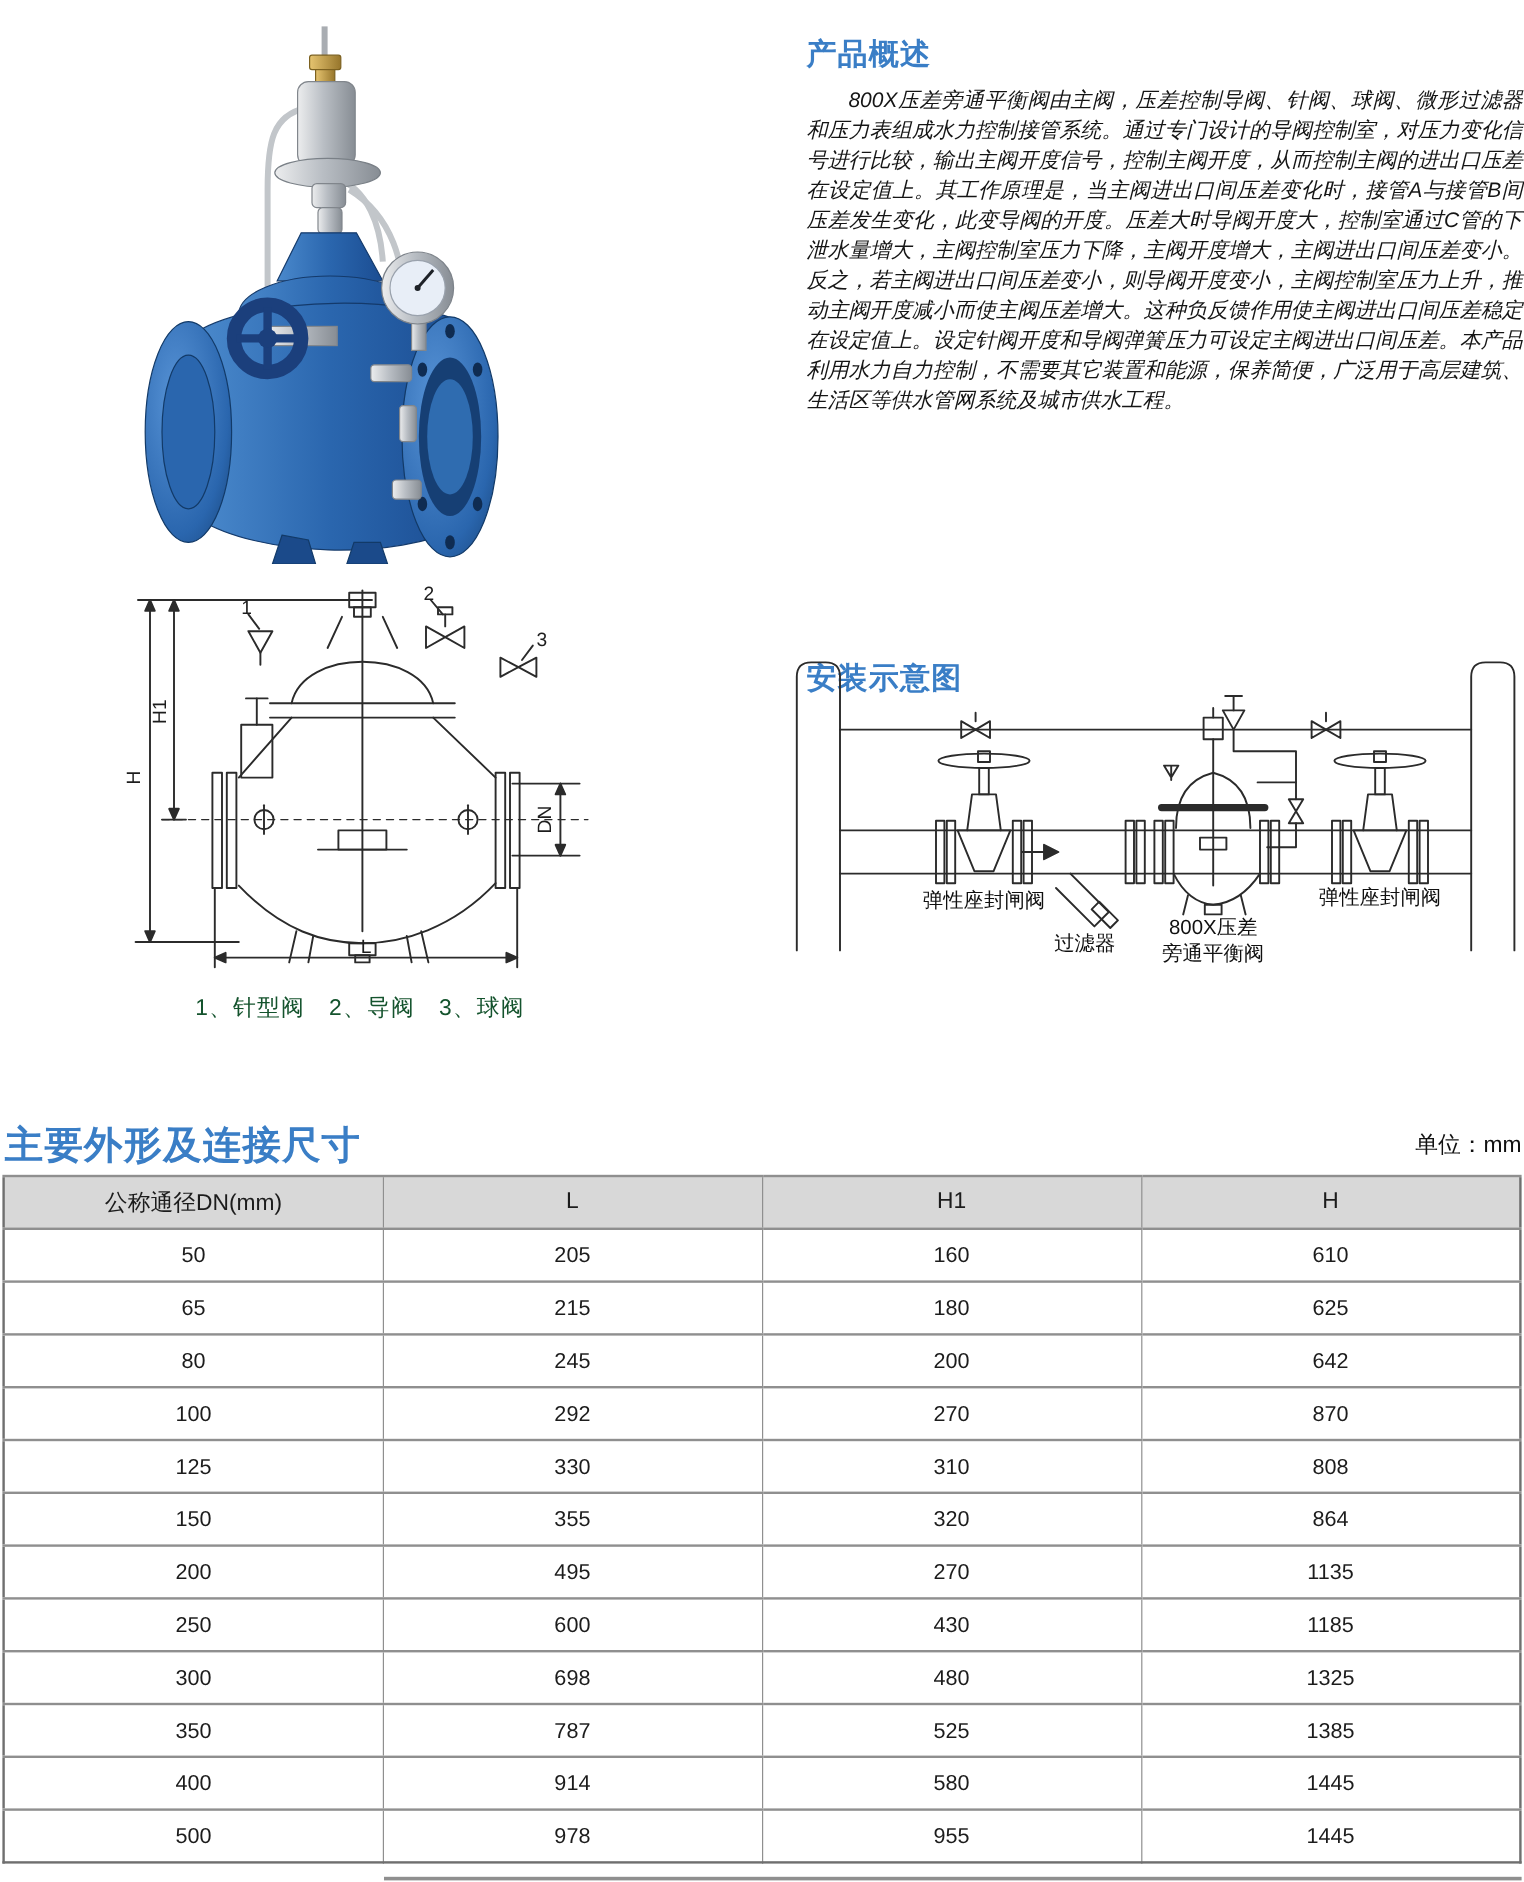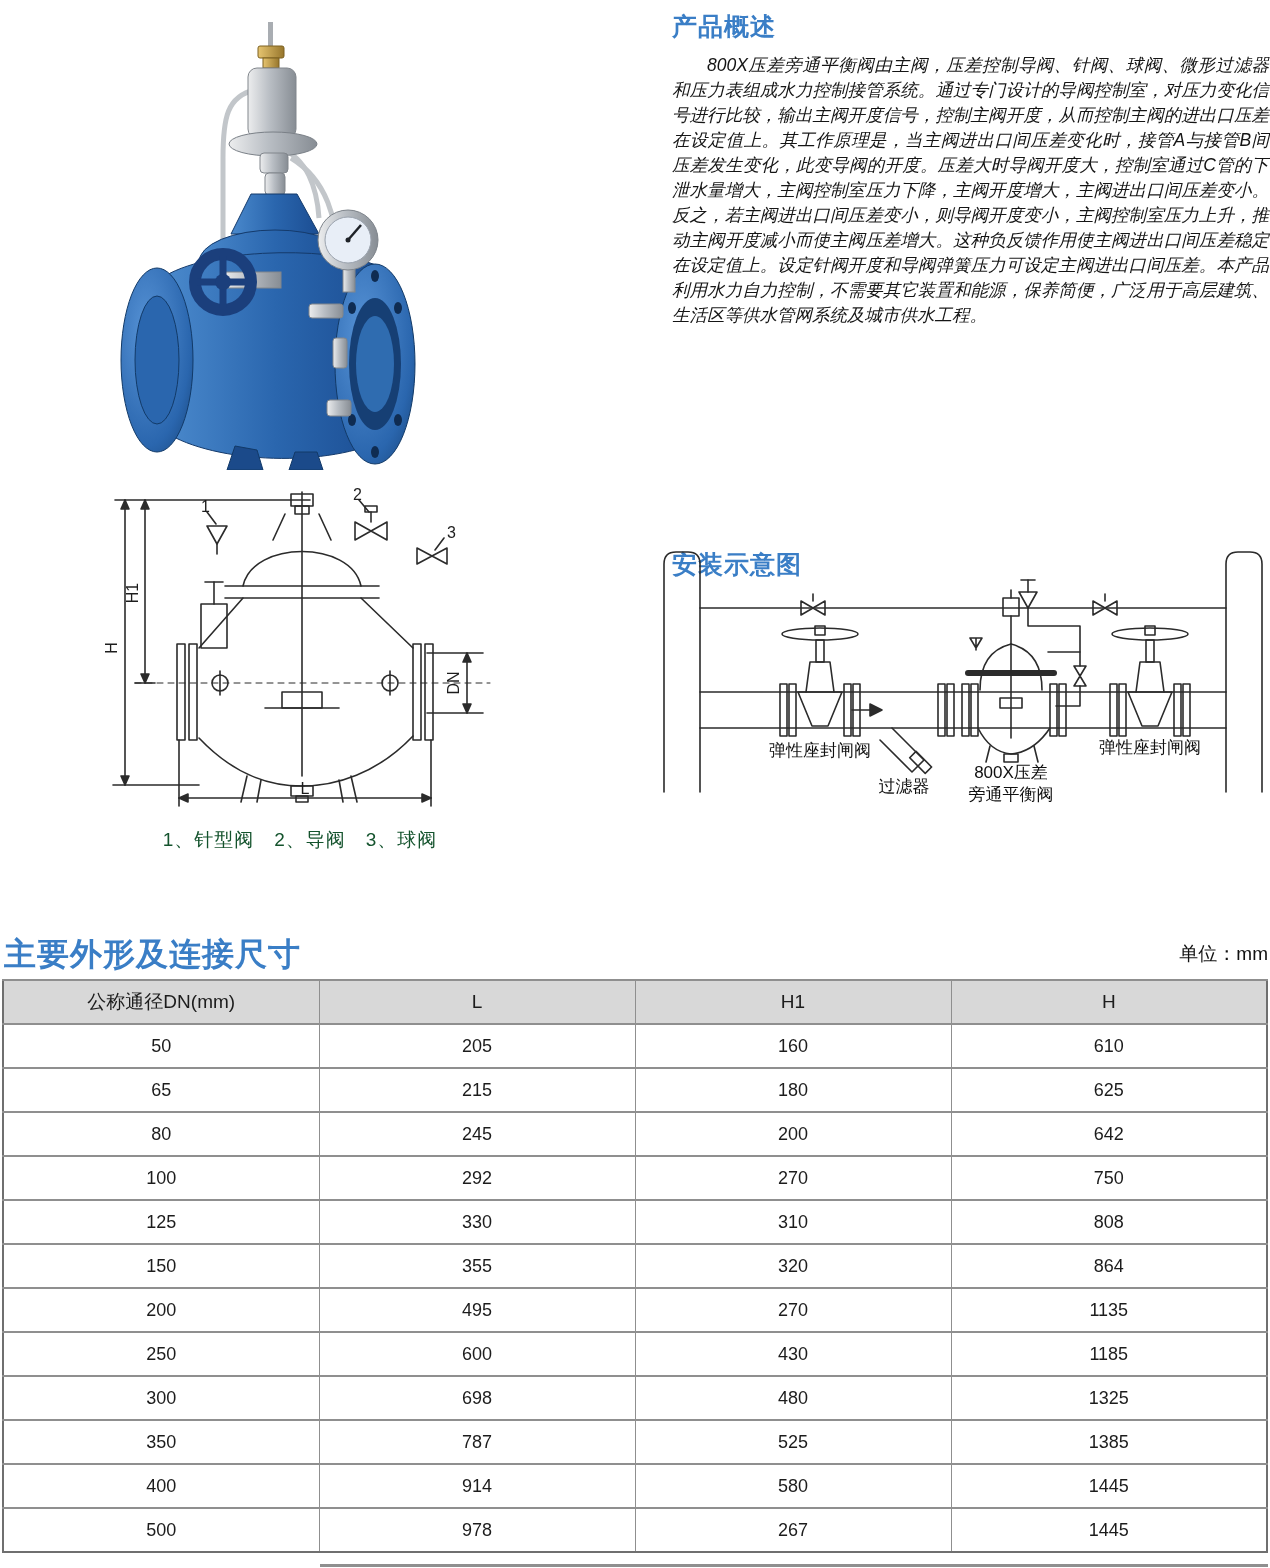--- a/index.html
+++ b/index.html
@@ -6,21 +6,21 @@
   body {
     width:1270px; height:1568px; background:#ffffff;
     font-family:"Liberation Sans","DejaVu Sans",sans-serif;
     position:relative; overflow:hidden; color:#1a1a1a;
   }
   .abs { position:absolute; }
   .blue-heading {
     color:#3a7ec6; font-weight:bold; font-size:25px; letter-spacing:1px; margin:0;
   }
   
-  #overview { left:672px; top:10px; width:597px; }
+  #overview { left:672px; top:28px; width:597px; }
   #overview p {
     margin:10px 0 0 0; font-size:17.5px; line-height:25px;
     text-align:justify; text-indent:2em; color:#151515;font-style:italic;
   }
   
   #install-title { left:672px; top:508px;margin-top:40px; }
   #install-svg { left:656px; top:540px; }
   
   #drawing-svg { left:95px; top:478px; }
   #drawing-caption {
@@ -357,21 +357,21 @@
         <tr>
           <td>80</td>
           <td>245</td>
           <td>200</td>
           <td>642</td>
         </tr>
         <tr>
           <td>100</td>
           <td>292</td>
           <td>270</td>
-          <td>750</td>
+          <td>870</td>
         </tr>
         <tr>
           <td>125</td>
           <td>330</td>
           <td>310</td>
           <td>808</td>
         </tr>
         <tr>
           <td>150</td>
           <td>355</td>
@@ -404,19 +404,19 @@
         </tr>
         <tr>
           <td>400</td>
           <td>914</td>
           <td>580</td>
           <td>1445</td>
         </tr>
         <tr>
           <td>500</td>
           <td>978</td>
-          <td>267</td>
+          <td>955</td>
           <td>1445</td>
         </tr>
       </tbody>
   </table>
 </div>
 <div id="table-continues" class="abs"></div>
 
 </body></html>

